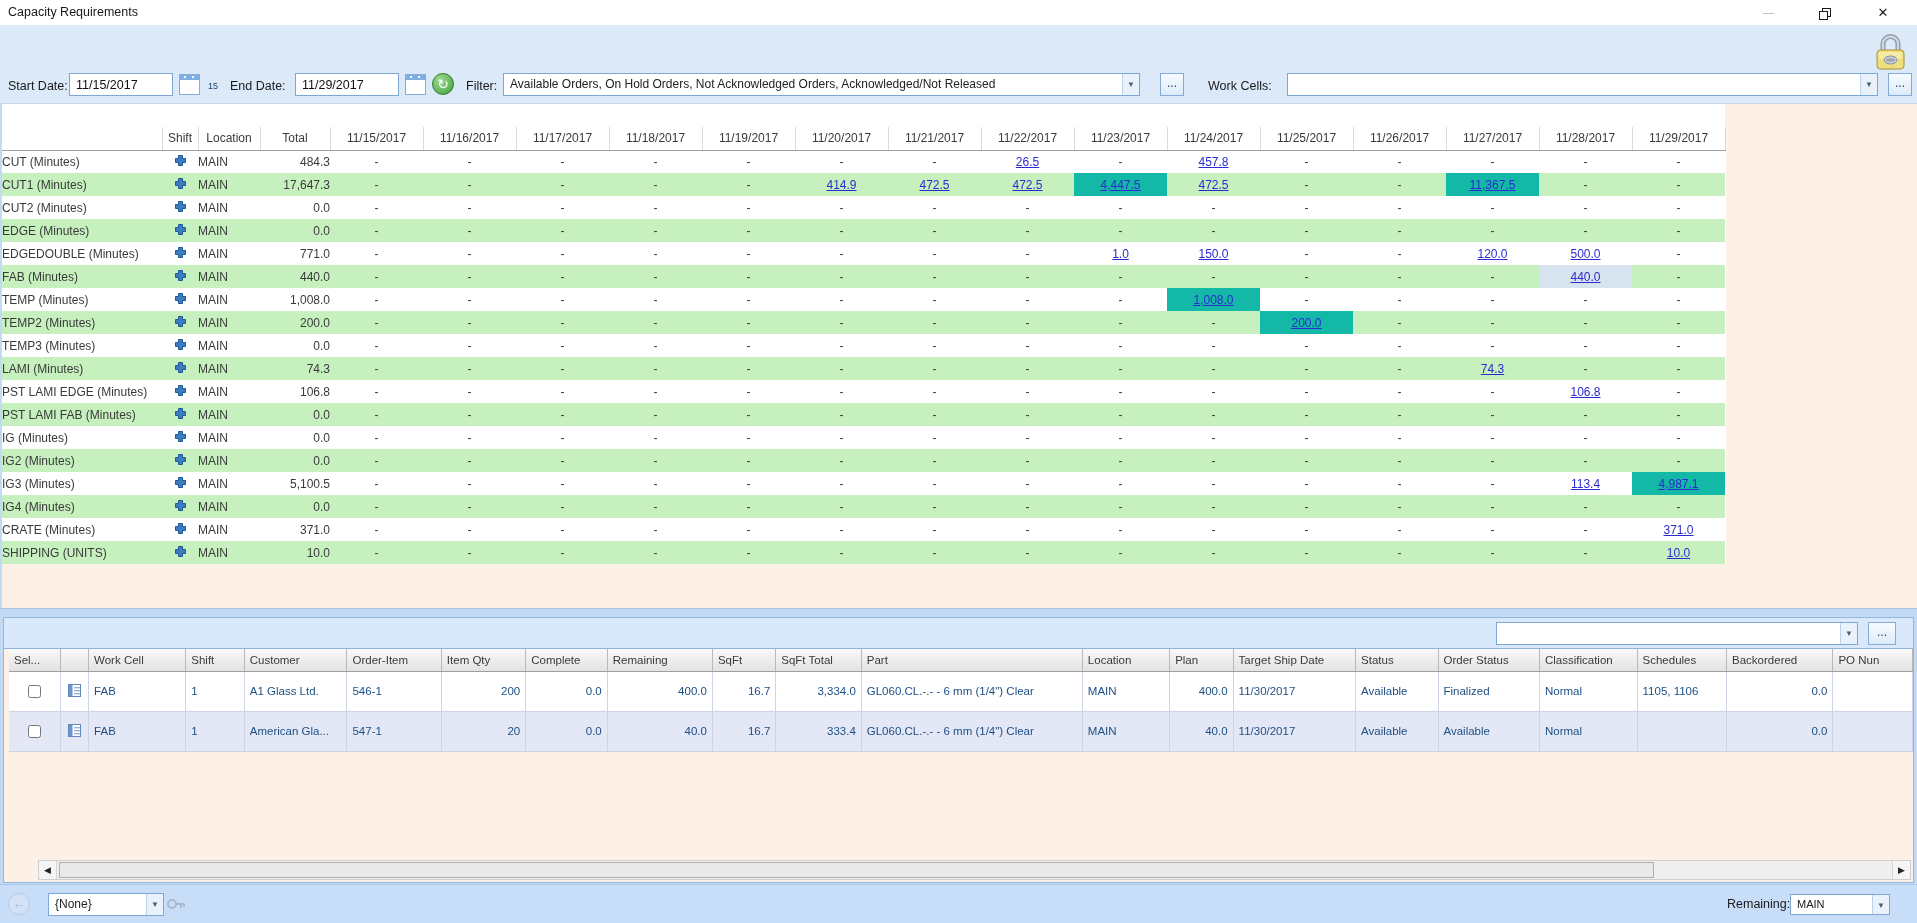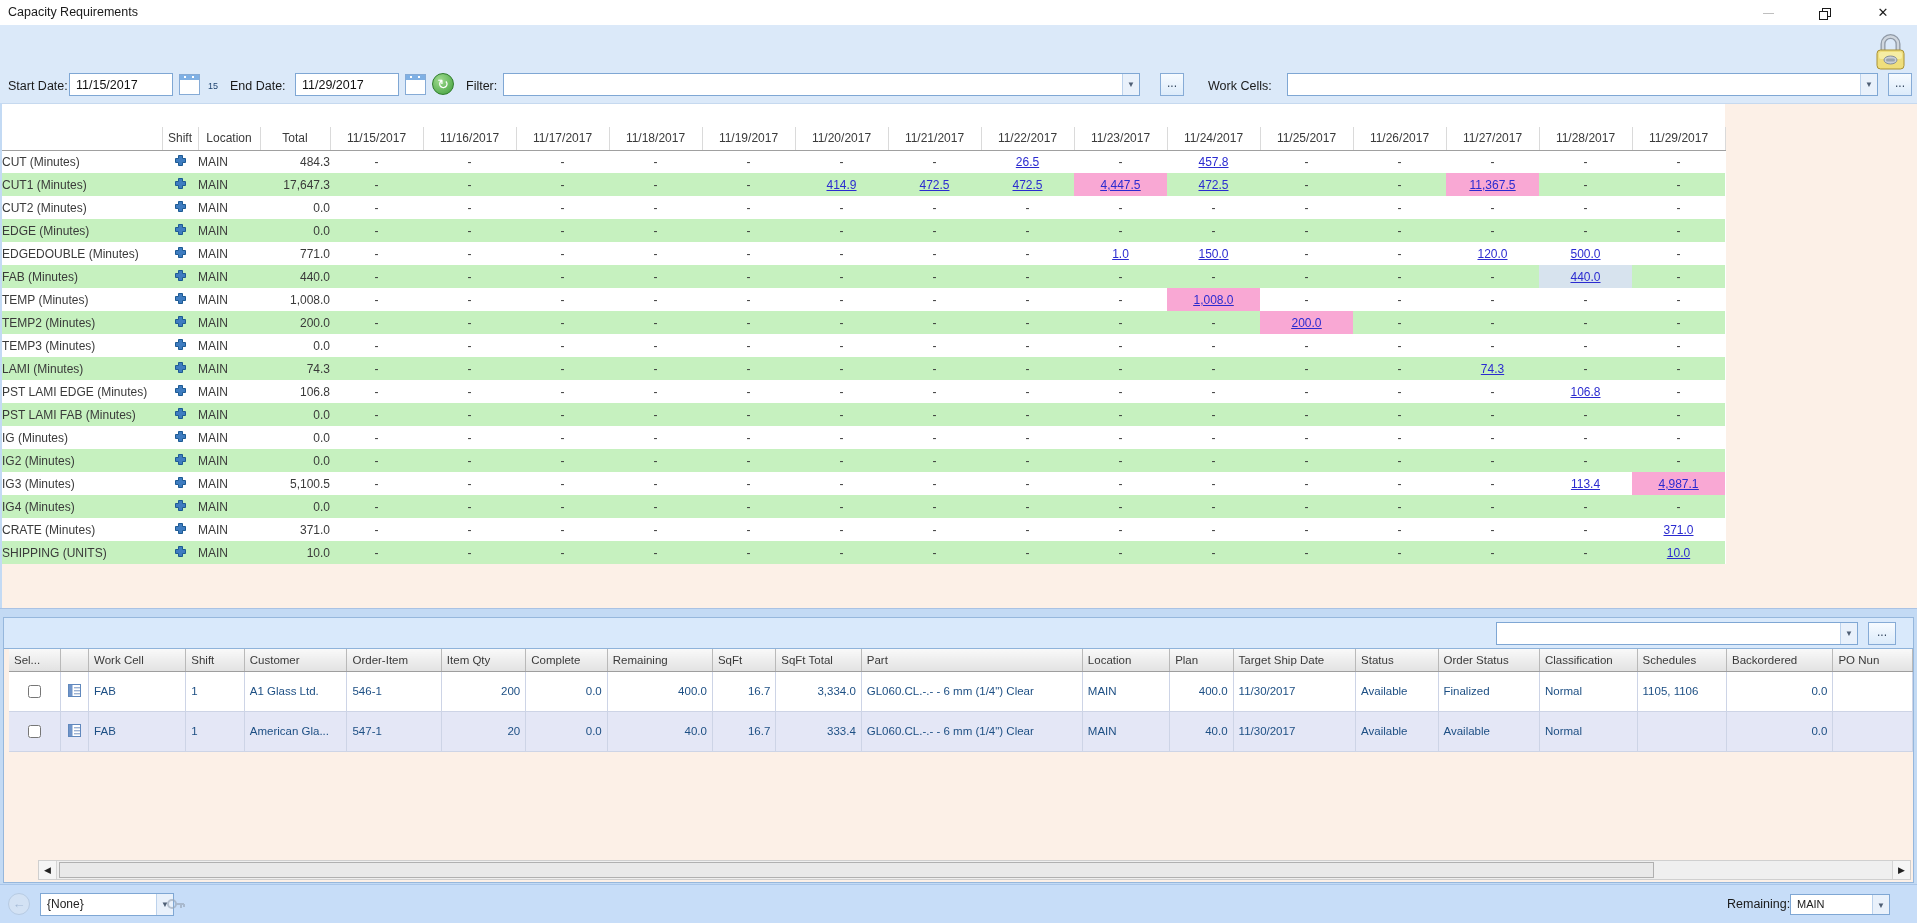--- a/index.html
+++ b/index.html
@@ -38,21 +38,21 @@
   .capacity-table { position:absolute; left:0; top:23px; border-collapse:collapse; table-layout:fixed; background:#fff; font-size:12px; }
   .capacity-table th { height:23px; background:#fff; border-right:1px solid #dadada; border-bottom:1px solid #a0a0a0;
                        font-weight:normal; color:#3a3a3a; padding:0; overflow:hidden; white-space:nowrap; cursor:pointer; }
   .capacity-table td { height:23px; padding:0; overflow:hidden; white-space:nowrap; color:#3a3a3a; }
   .capacity-table tr.alt { background:#c6f1bf; }
   .c-name  { padding-left:7px; text-align:left; }
   .c-shift { text-align:center; }
   .c-loc   { padding-left:9px; }
   .c-total { text-align:right; padding-right:9px; }
   .c-date  { text-align:center; }
-  td.alert { background:#f9a8d4;text-decoration:underline; }
+  td.alert { background:#14b8a6;text-decoration:underline; }
   td.selected { background:#d7e3ee; }
   .lnk { color:#2b2bd0; text-decoration:underline; cursor:pointer; }
   .plus { display:inline-block; vertical-align:middle; cursor:pointer; }
 
   
   .splitter { position:absolute; left:0; top:608px; width:1917px; height:9px; background:#c3daf4; border-top:1px solid #a9c2e4; }
 
   
   .bottom-panel { position:absolute; left:3px; top:617px; width:1911px; height:266px; background:#fcf0e7; border:1px solid #96b7dc; overflow:hidden; }
   .tab-row { position:absolute; left:0; top:0; width:100%; height:31px; background:#d9e9fb; border-bottom:1px solid #8fb3da; }
@@ -116,20 +116,21 @@
     <div class="bar">
         <i></i>
       </div>
     <div class="num">15</div>
   </div>
 
   <div class="refresh"><span>↻</span></div>
 
   <div class="lbl" style="left:466px">Filter:</div>
   <div class="combo" style="left:503px; width:637px">
+    <span class="txt">Available Orders, On Hold Orders, Not Acknowledged Orders, Acknowledged/Not Released</span>
     <span class="arr">▼</span>
   </div>
   <div class="dots" style="left:1160px">...</div>
 
   <div class="lbl" style="left:1208px">Work Cells:</div>
   <div class="combo" style="left:1287px; width:591px">
     <span class="txt"></span>
     <span class="arr">▼</span>
   </div>
   <div class="dots" style="left:1888px">...</div>
@@ -736,21 +737,21 @@
 
   <div class="hscroll">
     <div class="hs-btn hs-left">◀</div>
     <div class="hs-thumb"></div>
     <div class="hs-btn hs-right">▶</div>
   </div>
 </div>
 
 <div class="statusbar">
   <div class="back-icon"><span>←</span></div>
-  <div class="combo sb-combo" style="left:40px; width:134px">
+  <div class="combo sb-combo" style="left:48px; width:116px">
     <span class="txt">{None}</span>
     <span class="arr">▼</span>
   </div>
   <div class="key-icon">
     <svg width="20" height="16" viewBox="0 0 20 16">
       <circle cx="6" cy="8" r="4" fill="none" stroke="#9aa7b8" stroke-width="2"></circle>
       <path d="M10 8 h8 M15 8 v4 M18 8 v3" stroke="#9aa7b8" stroke-width="2" fill="none"></path>
     </svg>
   </div>
   <div class="loc-lbl">Remaining:</div>

